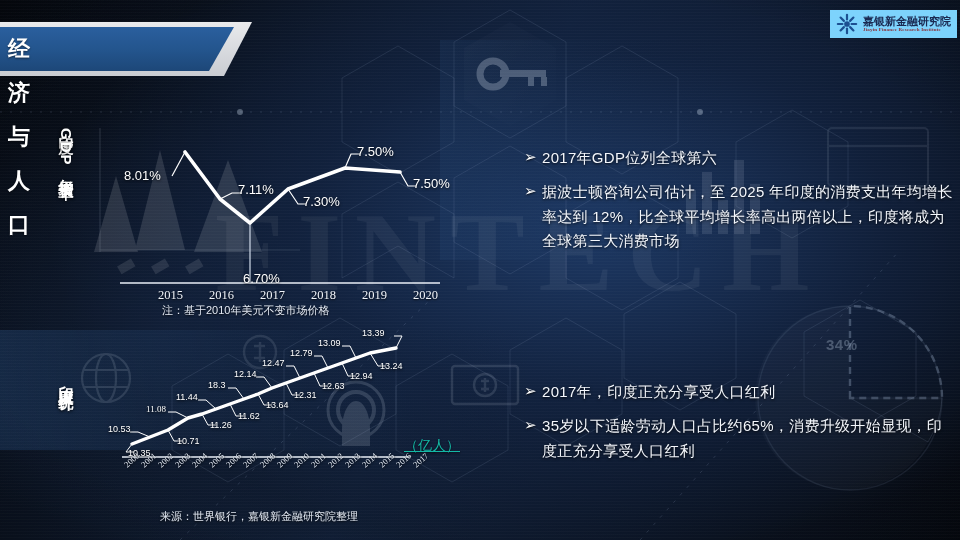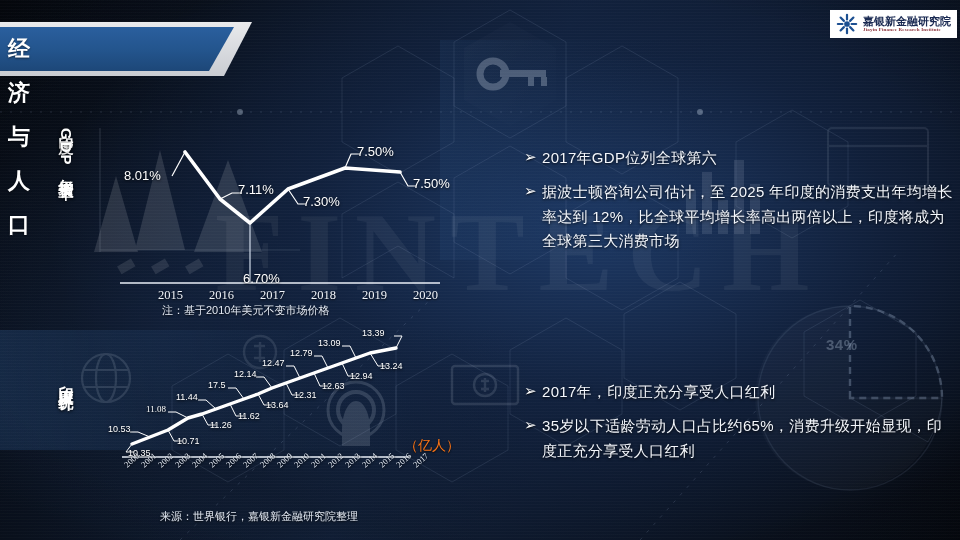--- a/index.html
+++ b/index.html
@@ -56,21 +56,21 @@
   }
   .banner-text{
     position:absolute;left:14px;top:5px;height:44px;line-height:44px;
     font-size:22px;font-weight:700;color:#ffffff;letter-spacing:1px;
     text-shadow:0 1px 2px rgba(0,0,0,.5);
   }
 
   
   .logos{position:absolute;right:3px;top:10px;display:flex;gap:2px;align-items:stretch;}
   .logo-box{
-    background:#ffffff;display:flex;align-items:center;gap:5px;
+    background:#7dd3fc;display:flex;align-items:center;gap:5px;
     padding:3px 6px;height:28px;box-sizing:border-box;
   }
   .logo-mark{width:22px;height:22px;flex:0 0 22px;}
   .logo-cn{font-size:11px;font-weight:700;color:#1a2a52;line-height:1.05;white-space:nowrap;}
   .logo-en{font-size:5px;font-weight:700;color:#8a3038;line-height:1.05;white-space:nowrap;
            font-family:"Liberation Serif","DejaVu Serif",serif;letter-spacing:.2px;}
   .logo-cn-red{font-size:11px;font-weight:700;color:#a3202c;line-height:1.05;white-space:nowrap;}
   .logo-sub-en{font-size:4.5px;font-weight:700;color:#a3202c;line-height:1.1;letter-spacing:.3px;}
   .logo-div{width:1px;background:#b9bcc4;margin:2px 4px;}
 
@@ -89,22 +89,23 @@
   #gdp-chart{left:110px;top:120px;width:360px;height:180px;}
   #pop-chart{left:110px;top:320px;width:360px;height:160px;}
   .note{
     position:absolute;font-size:11px;color:#e3e9f3;white-space:nowrap;
     text-shadow:0 1px 2px rgba(0,0,0,.8);
     margin-left:42px;
   }
   #gdp-note{left:120px;top:303px;}
   #pop-note{left:118px;top:509px;}
   #pop-unit{
-    position:absolute;left:404px;top:437px;font-size:14px;color:#f97316;
+    position:absolute;left:404px;top:437px;font-size:14px;color:#14b8a6;
     text-shadow:0 1px 2px rgba(0,0,0,.8);
+    text-decoration:underline;
   }
   .xtick{
     position:absolute;font-size:12.5px;color:#f0f4fa;
     font-family:"Liberation Serif","DejaVu Serif",serif;
     text-shadow:0 1px 2px rgba(0,0,0,.8);
   }
   .xtick-rot{
     position:absolute;font-size:8.5px;color:#e8eef7;
     transform:rotate(-42deg);transform-origin:left top;
     font-family:"Liberation Serif","DejaVu Serif",serif;
@@ -349,21 +350,21 @@
     </svg>
 
     
     <div class="plabel" style="left:18px;top:128px;">10.35</div>
     <div class="plabel" style="left:-2px;top:104px;">10.53</div>
     <div class="plabel" style="left:67px;top:116px;">10.71</div>
     <div class="plabel" style="left:36px;top:84px;font-family:Liberation Serif, serif;">11.08</div>
     <div class="plabel" style="left:100px;top:100px;">11.26</div>
     <div class="plabel" style="left:66px;top:72px;">11.44</div>
     <div class="plabel" style="left:128px;top:91px;">11.62</div>
-    <div class="plabel" style="left:98px;top:60px;">17.5</div>
+    <div class="plabel" style="left:98px;top:60px;">18.3</div>
     <div class="plabel" style="left:156px;top:80px;">13.64</div>
     <div class="plabel" style="left:124px;top:49px;">12.14</div>
     <div class="plabel" style="left:184px;top:70px;">12.31</div>
     <div class="plabel" style="left:152px;top:38px;">12.47</div>
     <div class="plabel" style="left:212px;top:61px;">12.63</div>
     <div class="plabel" style="left:180px;top:28px;">12.79</div>
     <div class="plabel" style="left:240px;top:51px;">12.94</div>
     <div class="plabel" style="left:208px;top:18px;">13.09</div>
     <div class="plabel" style="left:270px;top:41px;">13.24</div>
     <div class="plabel" style="left:252px;top:8px;">13.39</div>

